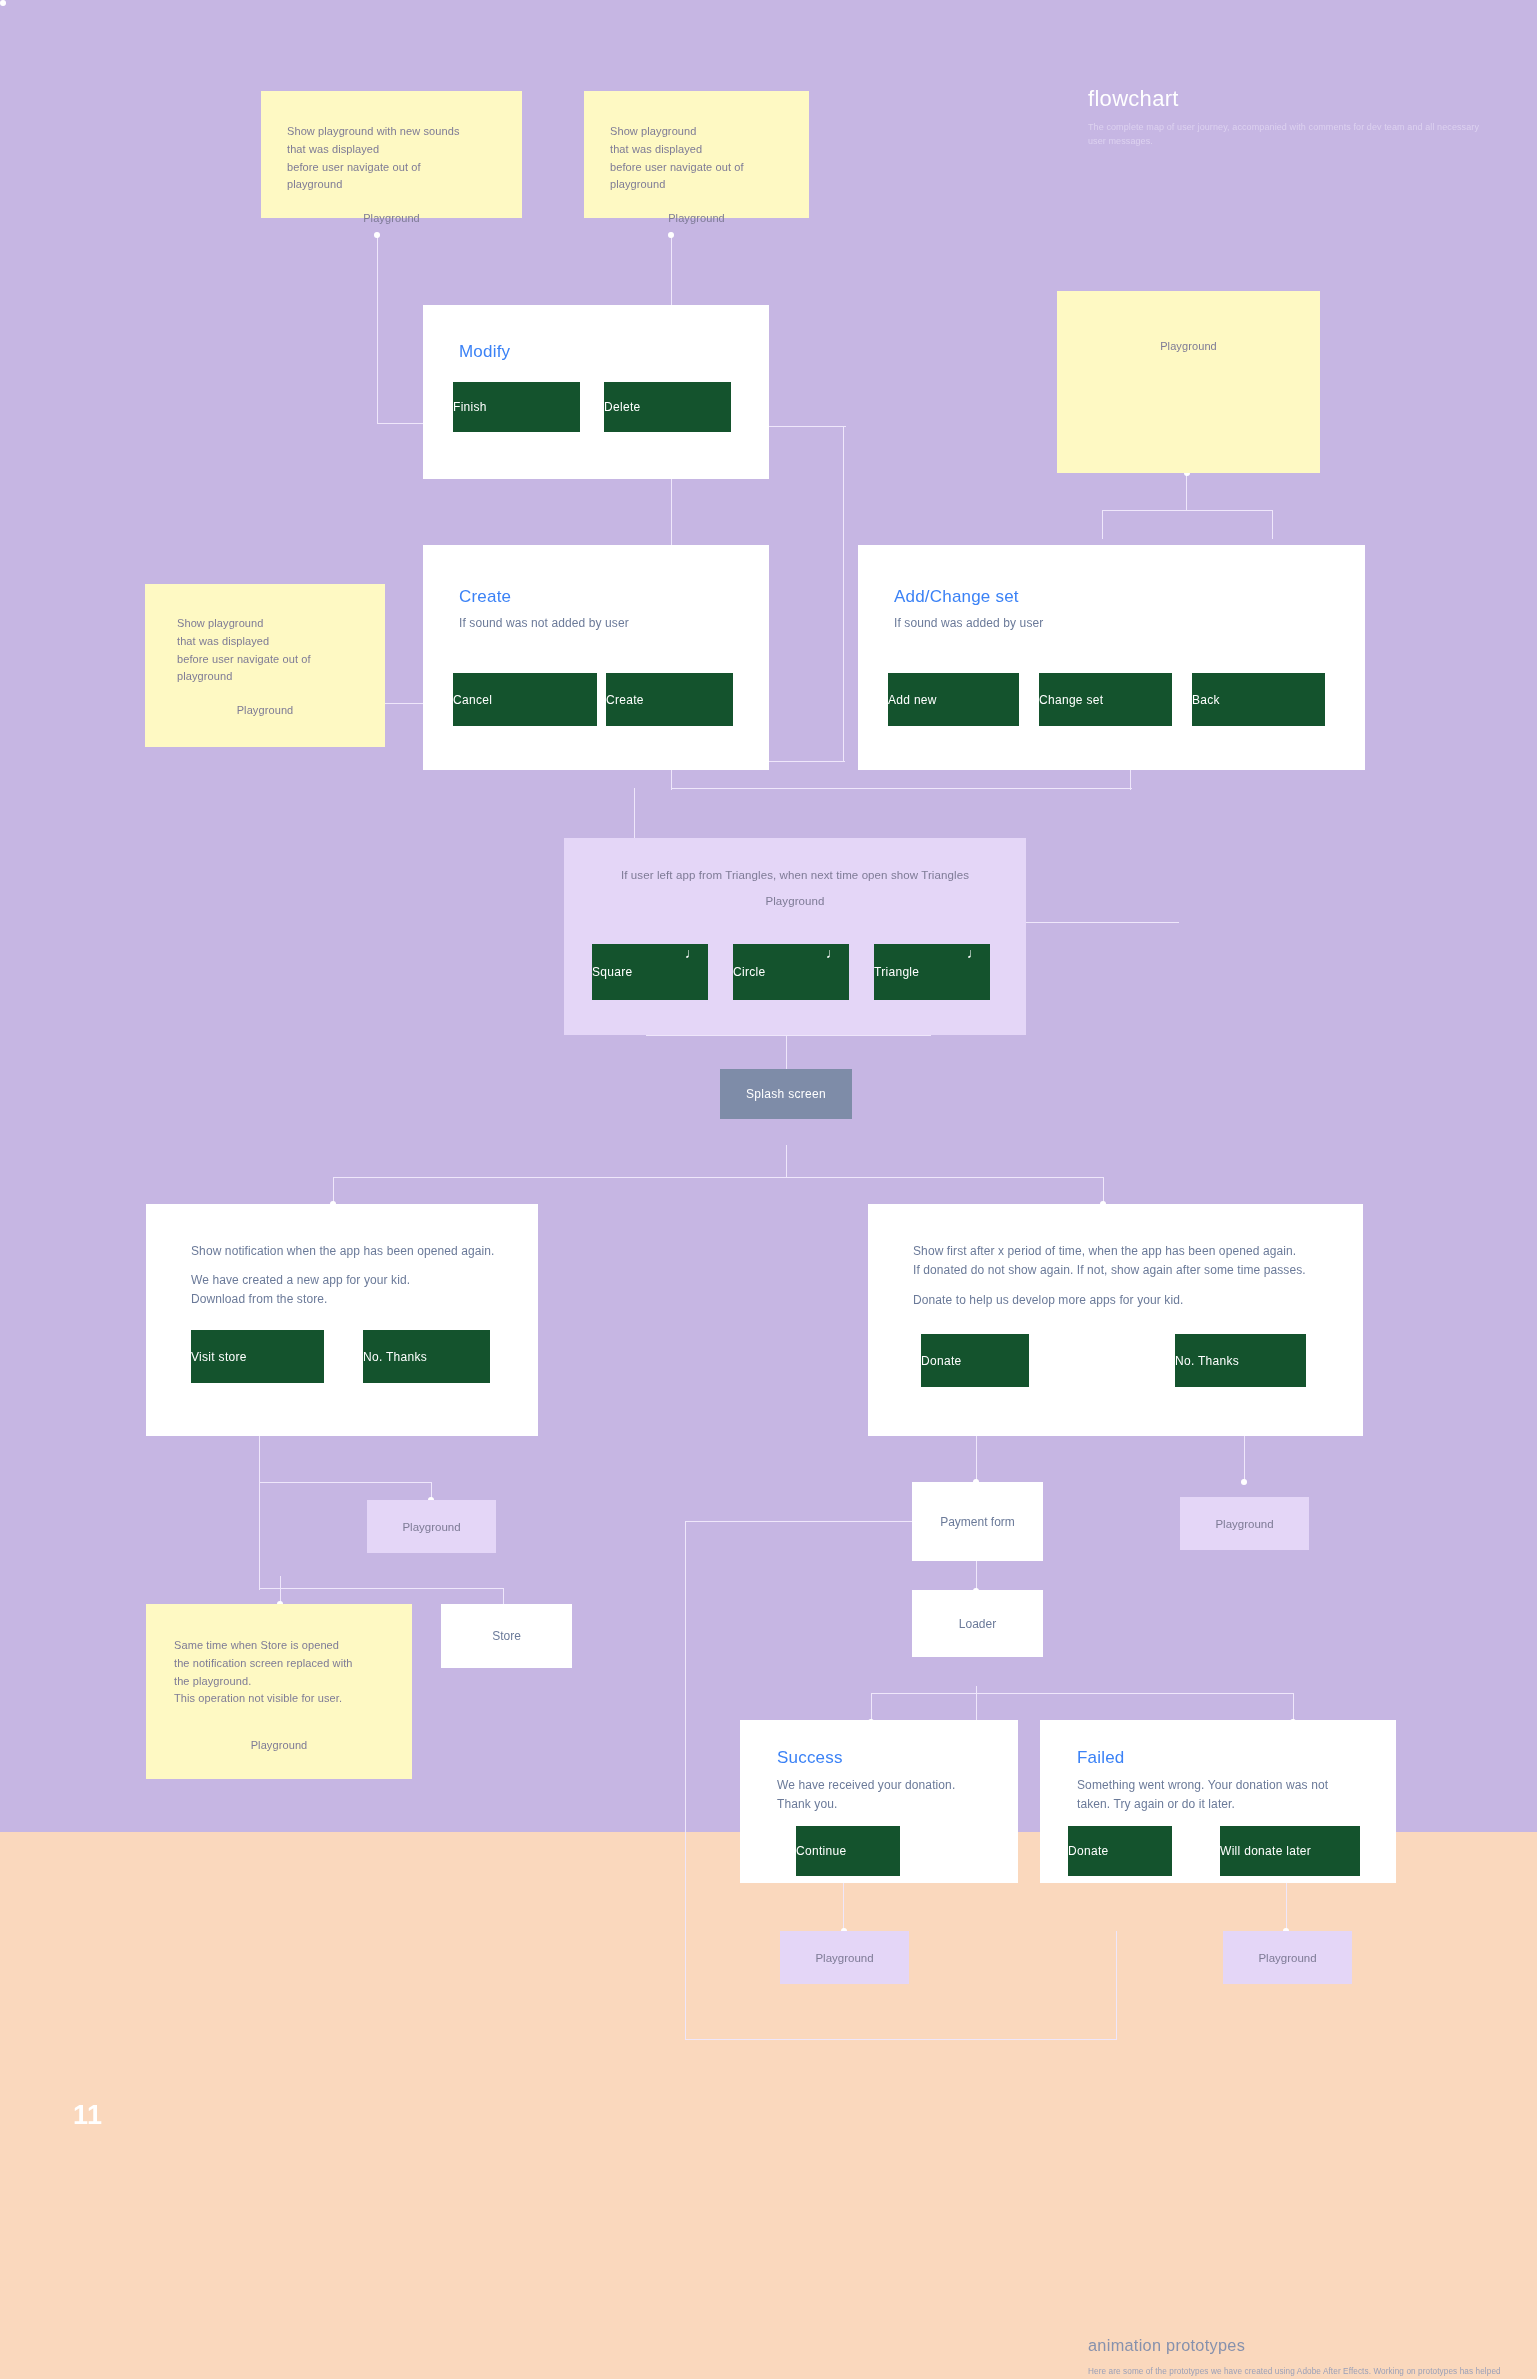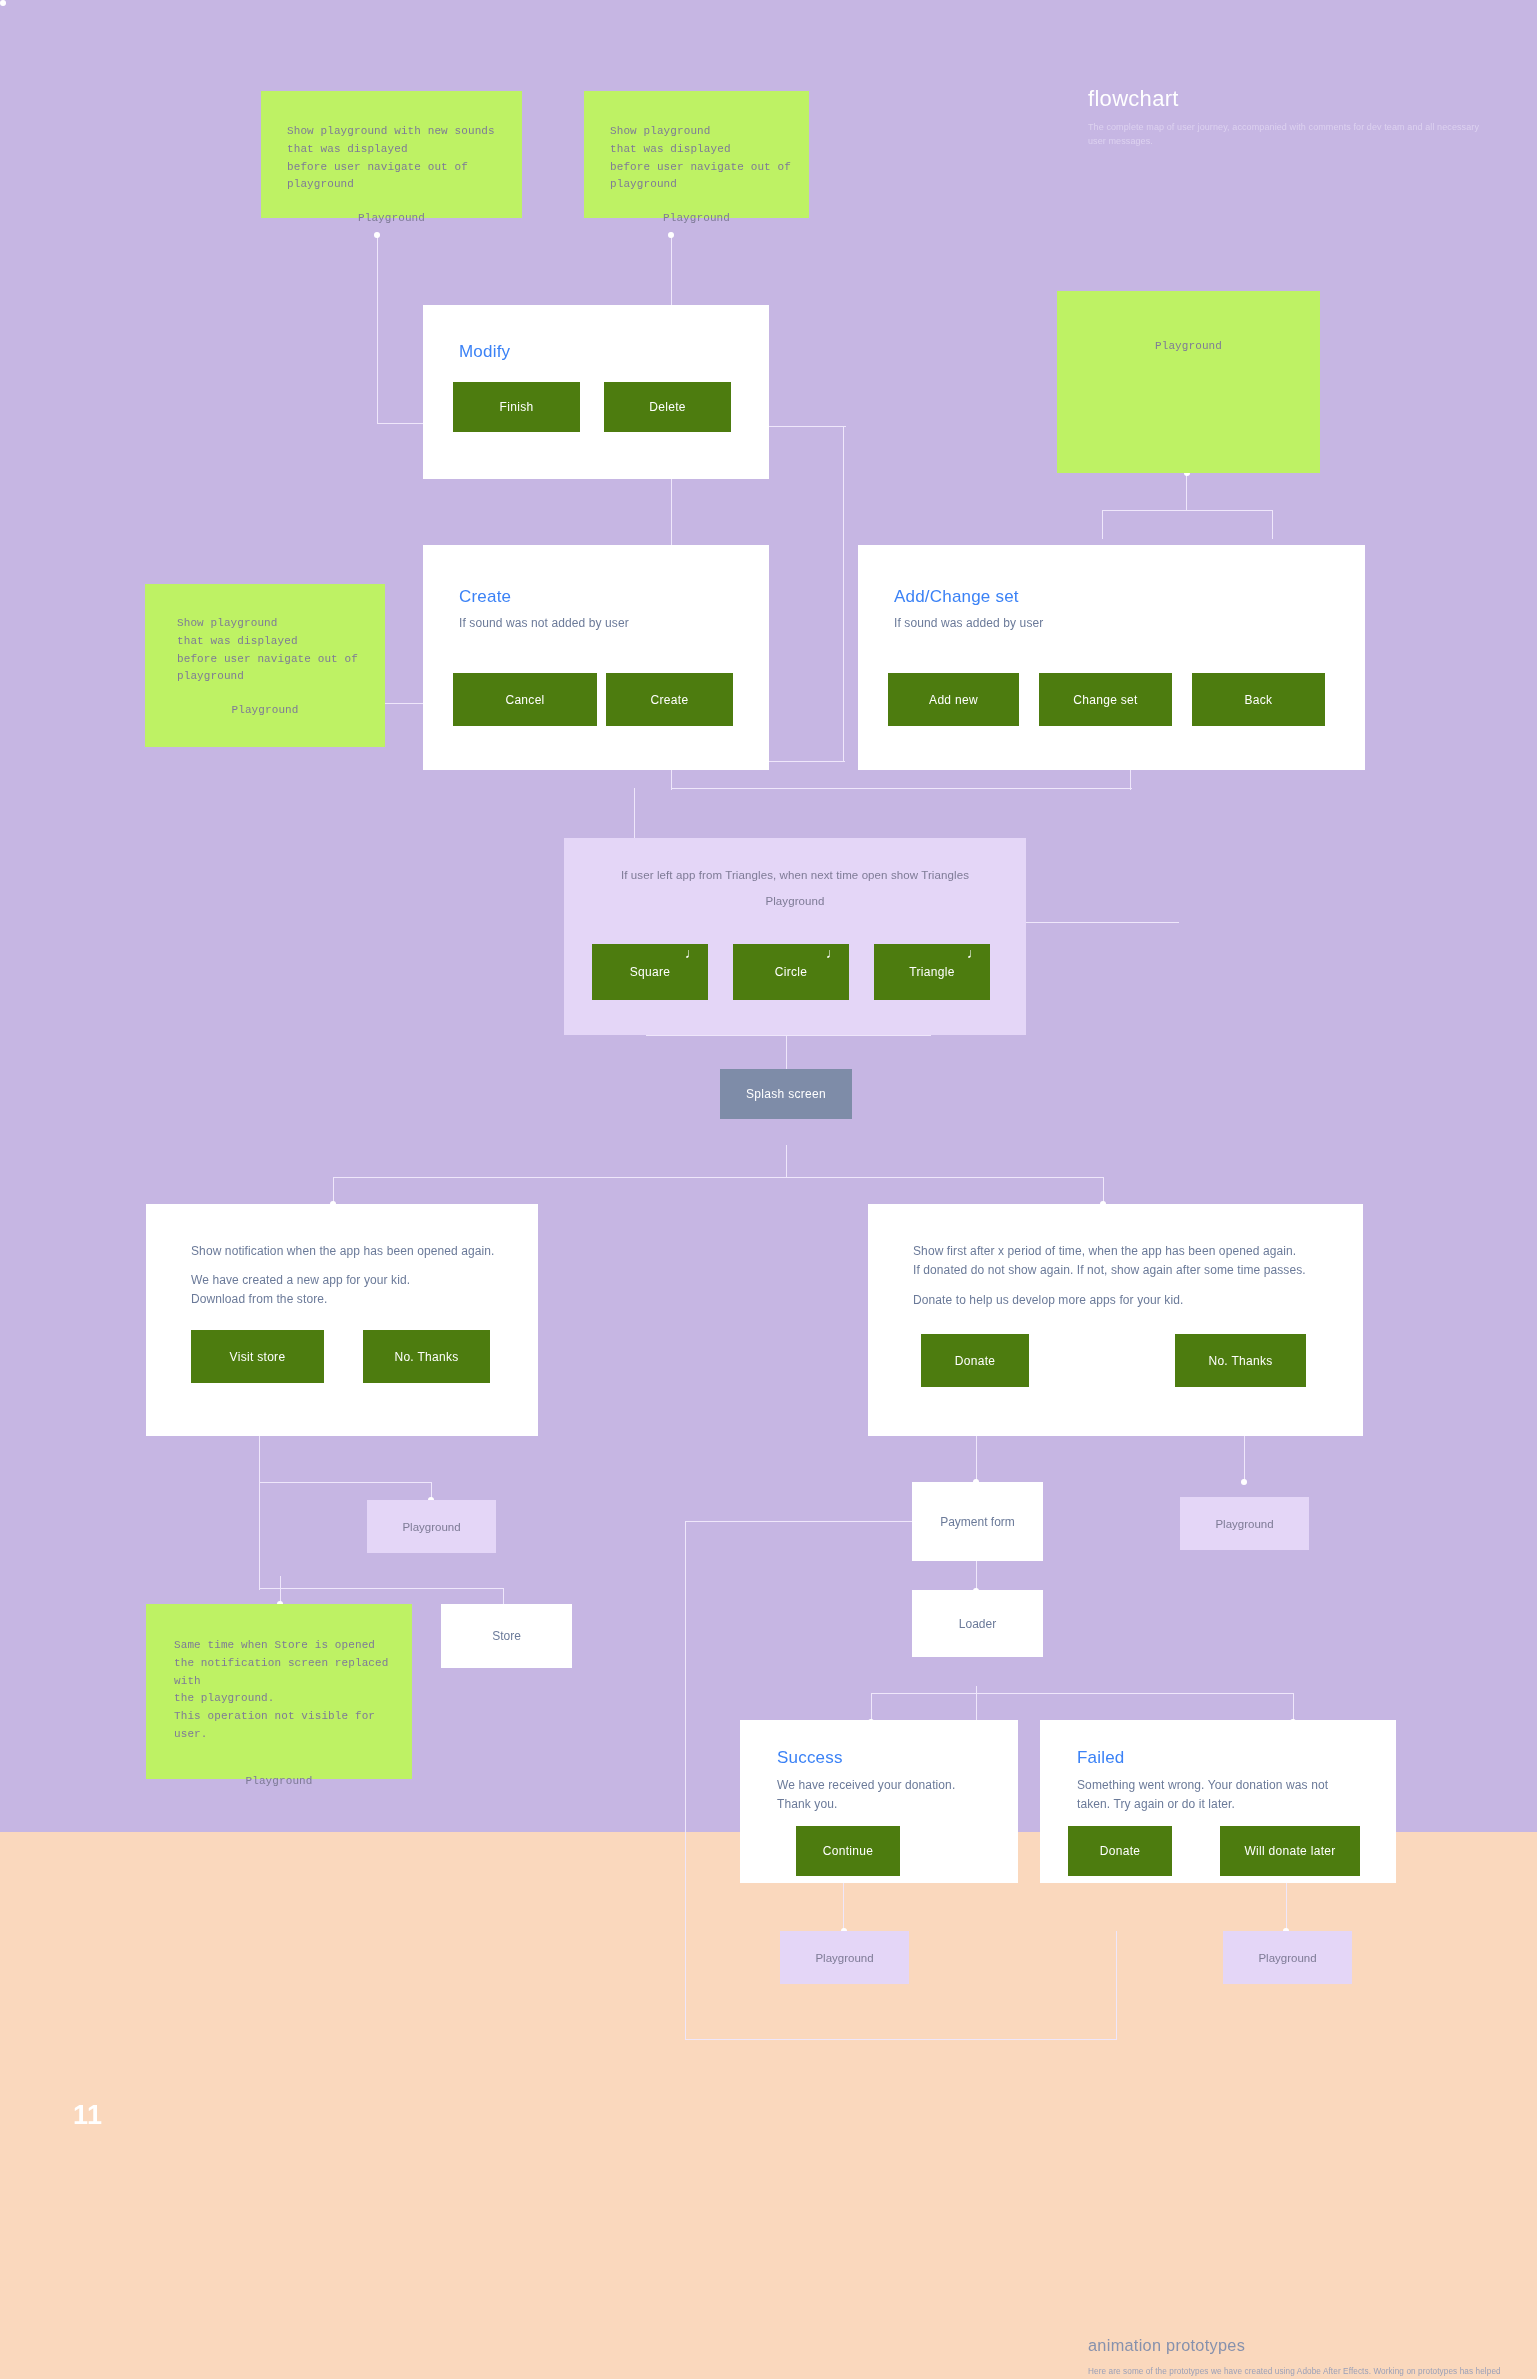--- a/index.html
+++ b/index.html
@@ -23,46 +23,45 @@
     color: #6b7a99;
   }
   .card-title {
     font-size: 17px; color: #3b82f6; letter-spacing: 0.2px;
   }
   .card-body {
     font-size: 12px; color: #6b7a99; line-height: 1.55; letter-spacing: 0.1px;
   }
   
   .note {
-    background: #bef264;
+    background: #fef9c3;
     color: #7e7b96;
     font-size: 11px;
     line-height: 1.62;
     letter-spacing: 0.1px;
-    font-family: Liberation Mono, monospace;
   }
   .note .note-tag {
     display: block; text-align: center; color: #7e7b96;
     font-size: 11px; margin-top: 15.4px;
   }
   
   .plain {
     background: #ffffff; color: #6b7a99;
     display: flex; align-items: center; justify-content: center;
     font-size: 12px;
   }
   .lav-box {
     background: #e4d6f7; color: #7e7b96;
     display: flex; align-items: center; justify-content: center;
     font-size: 11.5px;
   }
   
   .btn {
-    background: #4d7c0f; color: #ffffff;
-    display: flex; align-items: center; justify-content: center;
+    background: #14532d; color: #ffffff;
+    display: flex; align-items: center; 
     font-size: 12px; letter-spacing: 0.3px;
     position: relative;
   }
   .btn .note-glyph {
     position: absolute; right: 8.6px; top: 1.9px;
     font-size: 14.4px; color: #fff; line-height: 1;
   }
   
   .splash {
     background: #7e8ca8; color: #ffffff;

